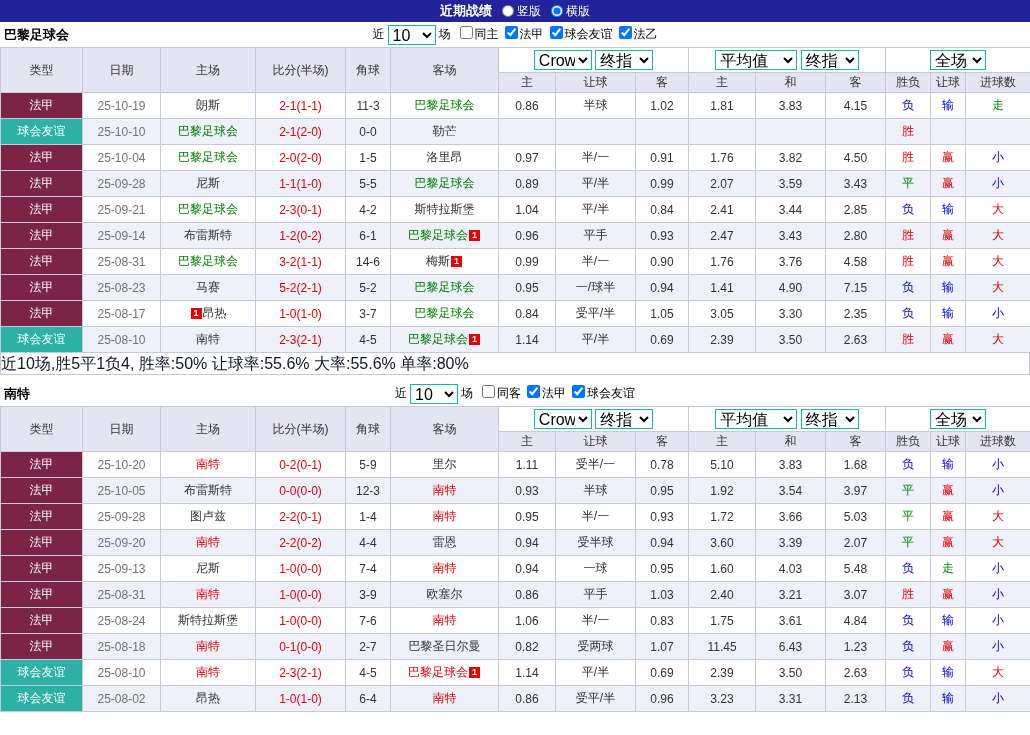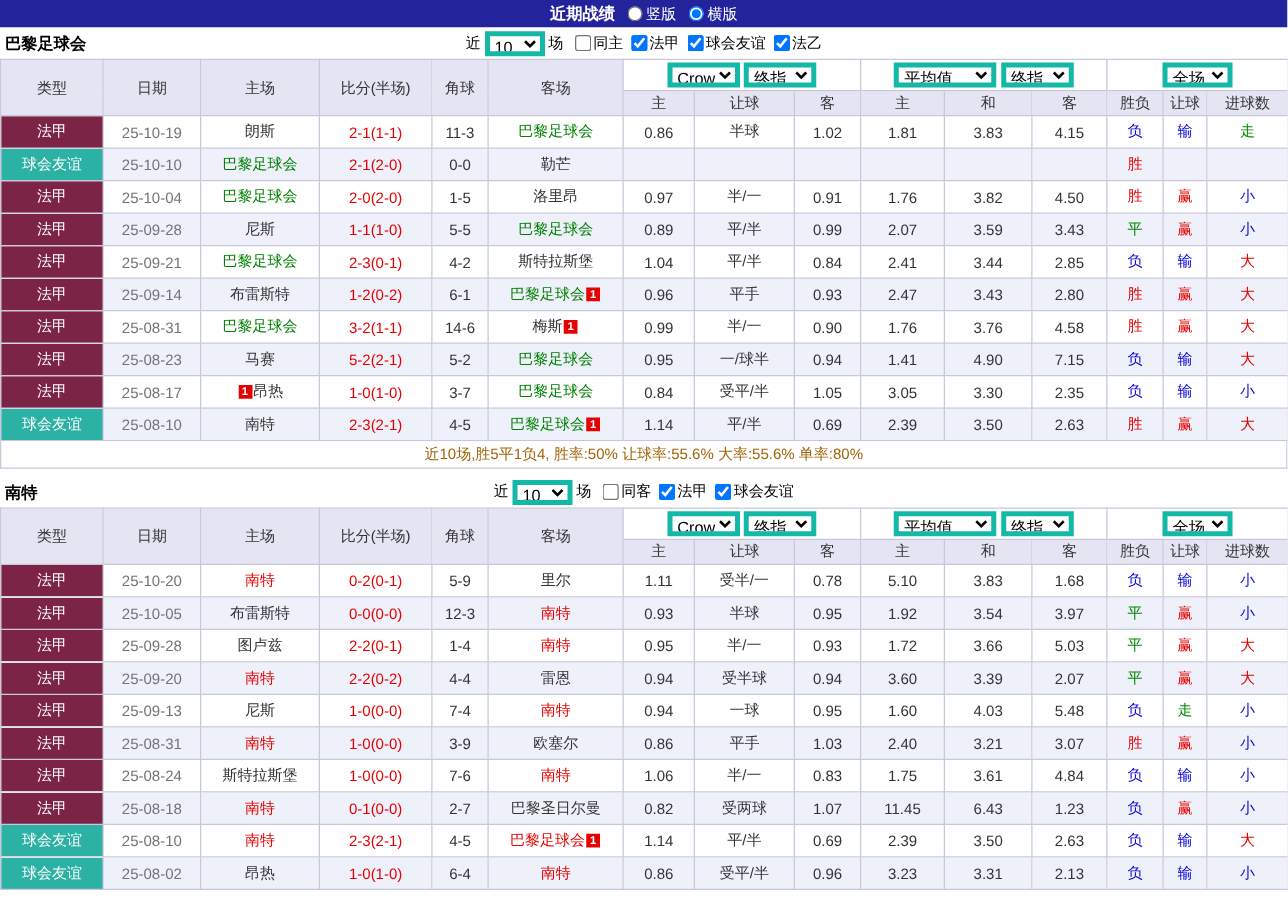--- a/index.html
+++ b/index.html
@@ -11,23 +11,23 @@
   .nav-title{font-weight:bold;font-size:13px}
   .nav-radio{display:flex;align-items:center;gap:3px;font-size:12px;cursor:pointer;color:#fff}
   .nav-radio input{width:12px;height:12px;margin:0}
   
   .team-section{position:relative;background:#fff}
   .team-section + .team-section{margin-top:6px}
   .section-head{height:25px;display:flex;align-items:center;justify-content:center;position:relative}
   .team-name{position:absolute;left:4px;top:0;height:25px;line-height:25px;font-weight:bold;font-size:13px;color:#000}
   .filter-bar{display:flex;align-items:center;gap:3px;color:#000}
   .filter-checkboxes{display:flex;align-items:center}
-  .filter-checkboxes label{display:flex;align-items:center;cursor:pointer}
+  .filter-checkboxes label{display:flex;align-items:flex-start;cursor:pointer}
   .filter-checkboxes input{width:13px;height:13px;margin:0 2px 0 6px}
-  select{font-size:13px;height:20px;border:4px solid #14b8a6;background:#fff;color:#000}
+  select{font-size:16px;height:20px;border:1px solid #14b8a6;background:#fff;color:#000}
   .sel-count{width:48px}
   .sel-company{width:58px}
   .sel-stage{width:58px}
   .sel-avg{width:82px}
   .sel-scope{width:56px}
   
   table.stats{width:1030px;border-collapse:collapse;table-layout:fixed}
   .stats th,.stats td{border:1px solid #c8c8da;text-align:center;font-size:12px;font-weight:400;overflow:hidden;white-space:nowrap;padding:0}
   .stats thead th{background:#e4e4f3;height:20px;color:#333}
   .stats thead tr.ctrl-row th{height:25px}
@@ -38,21 +38,21 @@
   .stats tbody tr td.t-friendly{background:#2bb2a4;color:#fff}
   td.date{color:#737373}
   td.score{color:#e60000}
   .c-green{color:#008000}
   .c-red{color:#e60000}
   .badge{display:inline-block;width:11px;height:11px;line-height:11px;background:#e60000;color:#fff;font-size:9px;text-align:center;margin:0 1px;vertical-align:1px;font-weight:bold}
   td.res{font-weight:400}
   .r-red{color:#e60000}
   .r-green{color:#008800}
   .r-blue{color:#0000d8}
-  .summary{height:22px;line-height:21px;text-align:center;font-size:12px;color:#a16207;border:1px solid #c8c8da;border-top:none;background:#fff}
+  .summary{height:22px;line-height:21px;text-align:left;font-size:16px;color:#0f172a;border:1px solid #c8c8da;border-top:none;background:#fff}
 </style>
 </head>
 <body>
 
 <div class="navbar">
   <span class="nav-title">近期战绩</span>
   <label class="nav-radio">
     <input type="radio" name="layout" style="">
     <span>竖版</span>
   </label>

